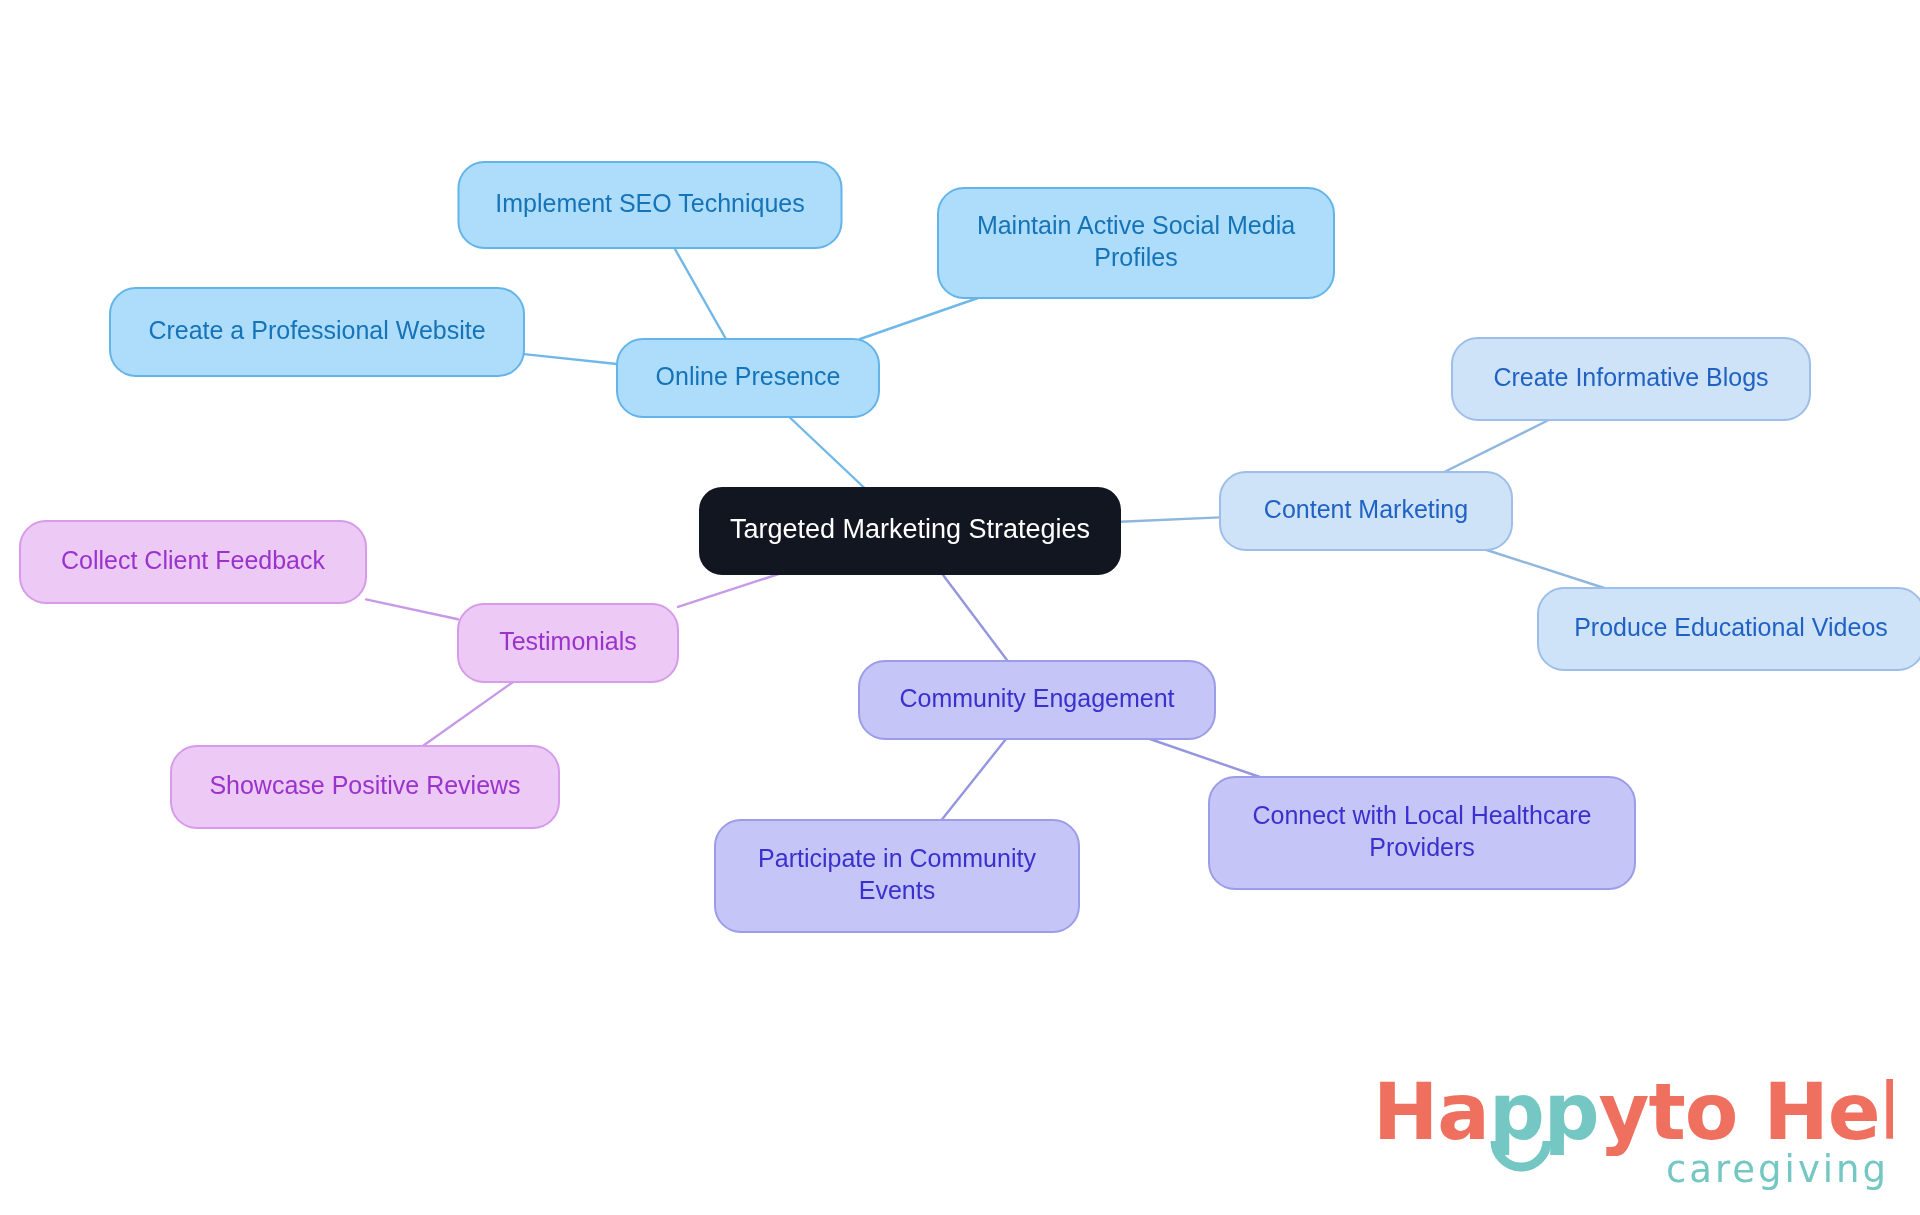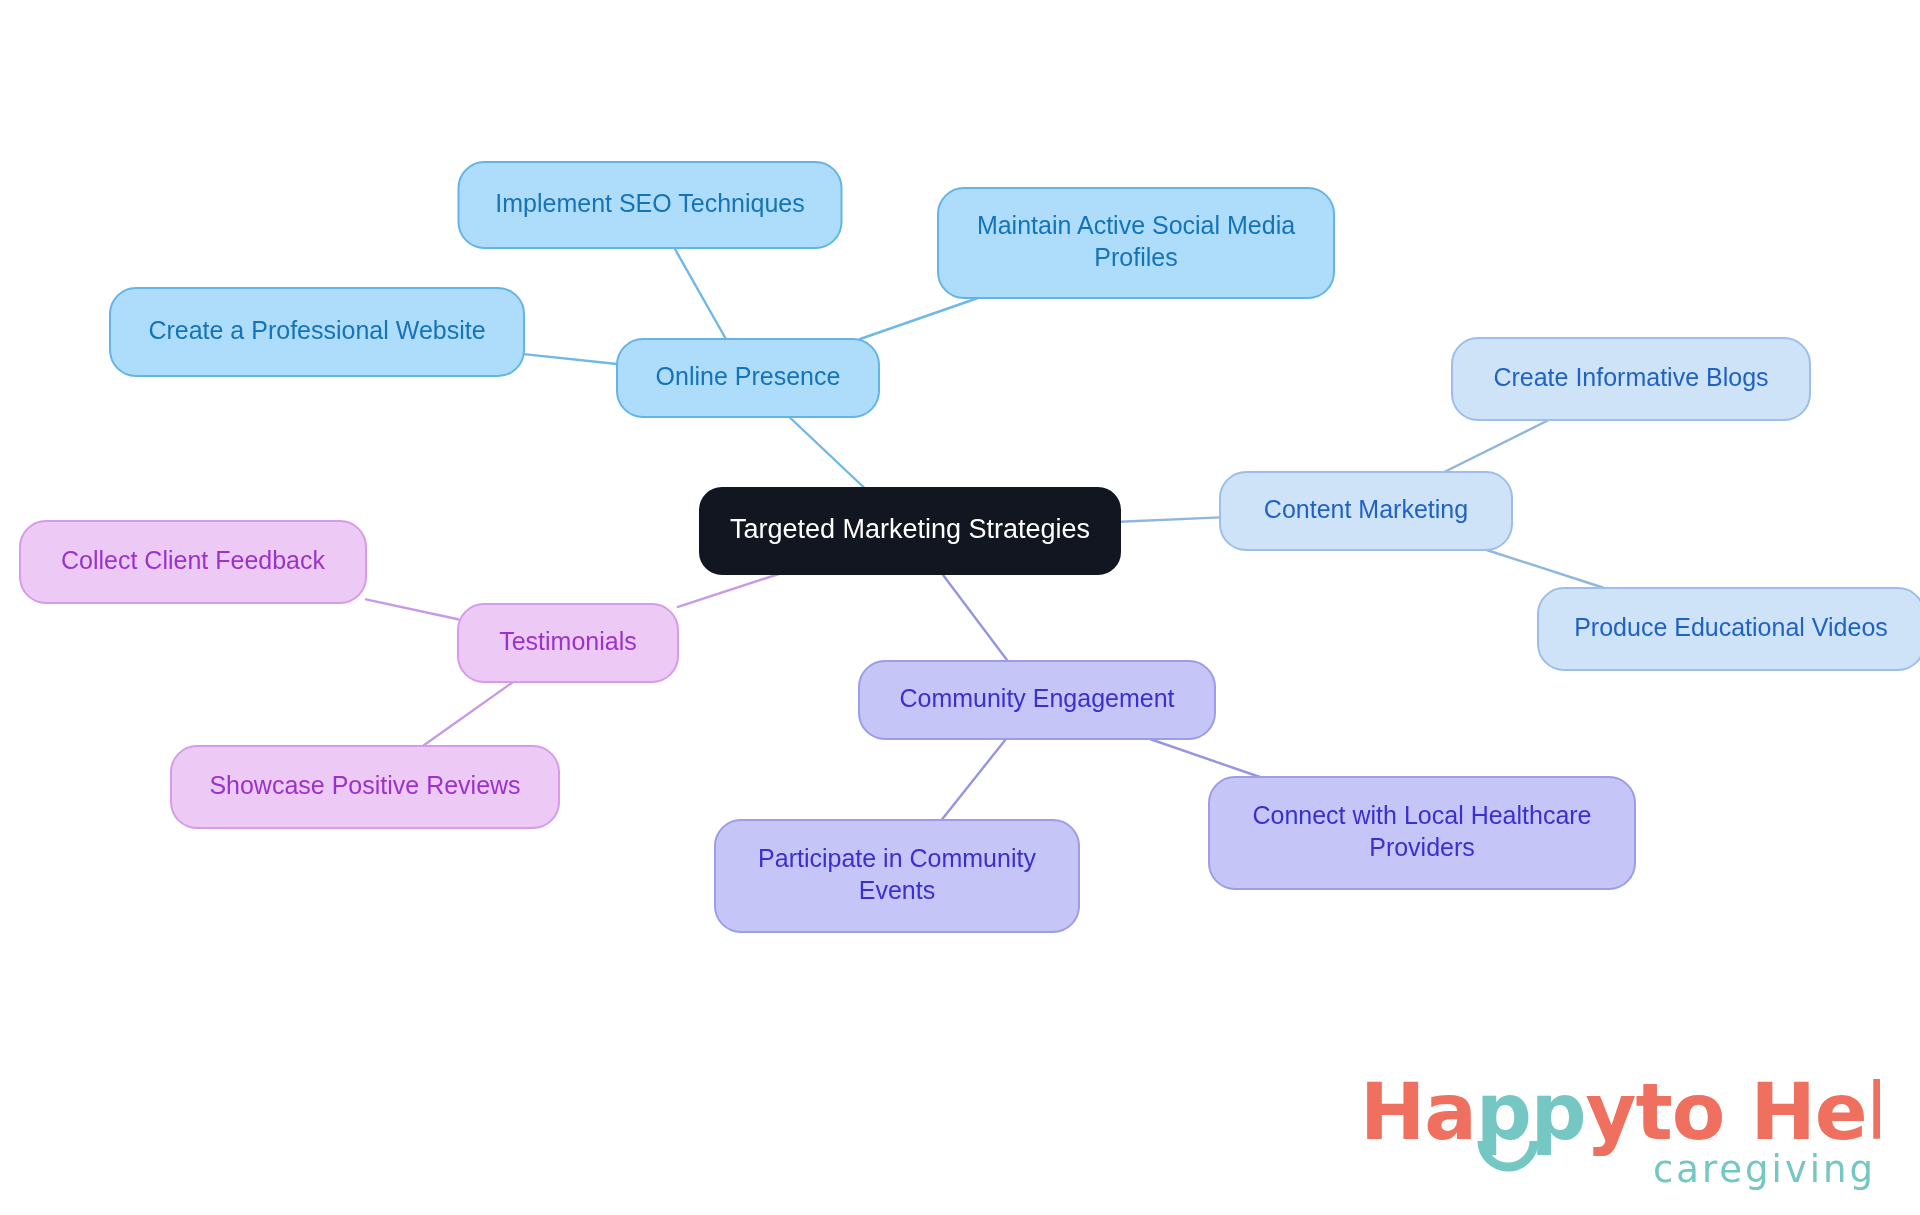--- a/index.html
+++ b/index.html
@@ -33,21 +33,21 @@
   }
   .edge-line {
     fill: none;
     stroke-width: 2.4;
     stroke-linecap: round;
   }
 
   
   #brand-logo {
     position: absolute;
-    right: 40px;
+    right: 27px;
     bottom: 22px;
     width: 520px;
     height: 130px;
   }
   .logo-wordmark {
     font-family: "DejaVu Sans", sans-serif;
     font-weight: bold;
     font-size: 78px;
     letter-spacing: -1px;
   }

